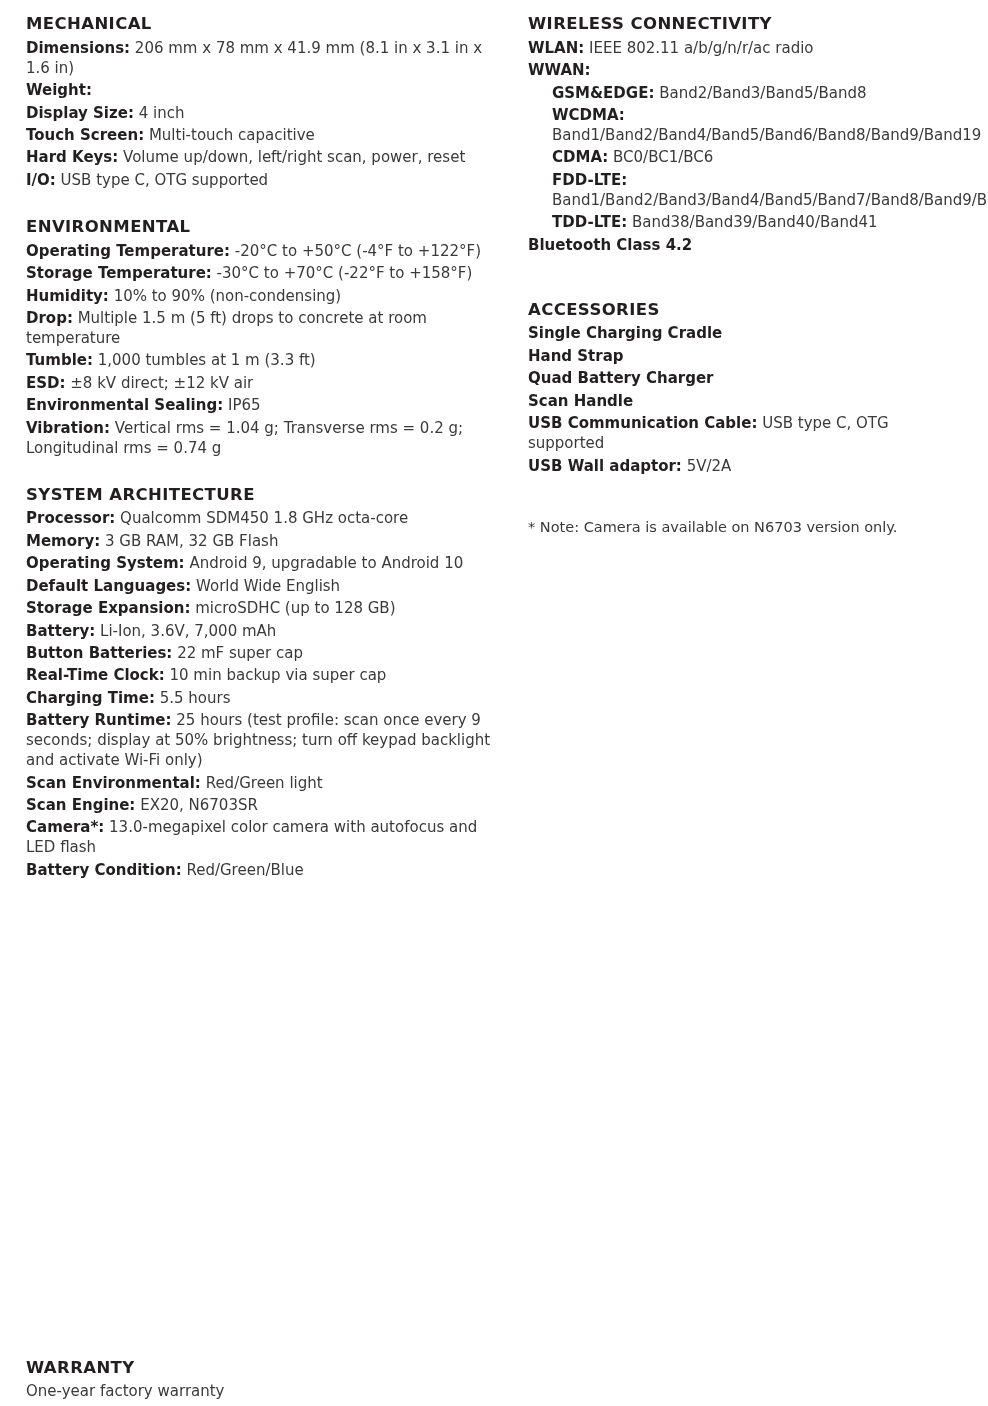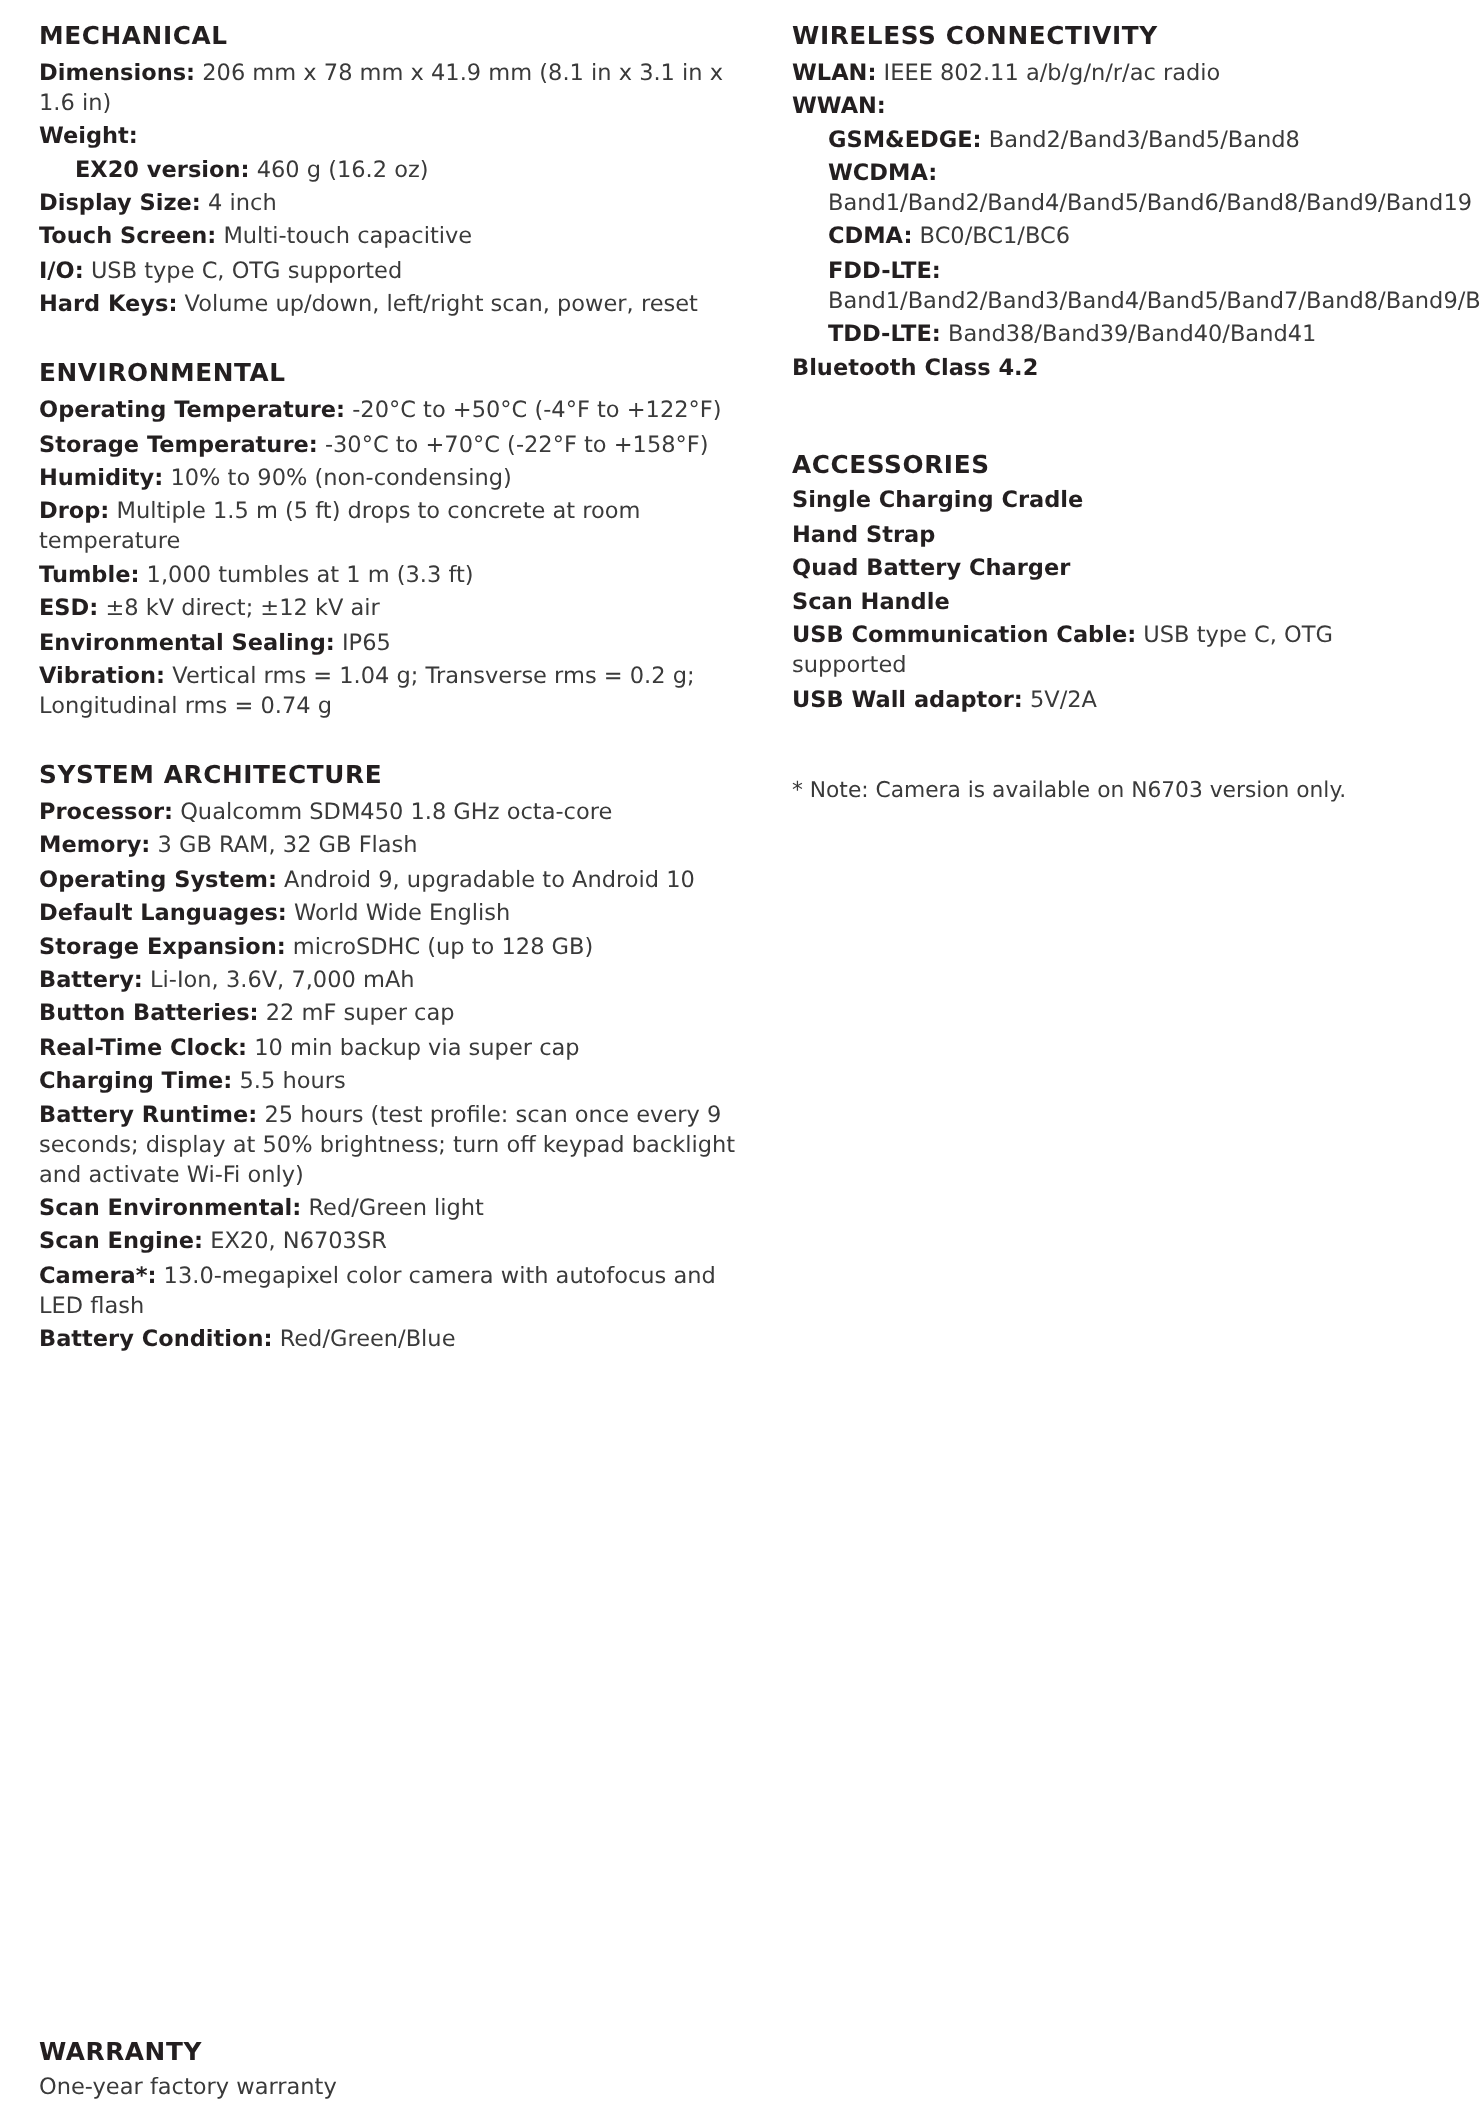--- a/index.html
+++ b/index.html
@@ -85,25 +85,24 @@
 
 <div class="page">
   <div class="cols">
 
     <div class="col-left">
 
       <div class="block">
         <h2 class="section">MECHANICAL</h2>
         <p class="spec"><span class="lbl">Dimensions:</span> <span>206 mm x 78 mm x 41.9 mm (8.1 in x 3.1 in x 1.6 in)</span></p>
         <p class="spec"><span class="lbl">Weight:</span></p>
-        <p class="spec indent"><span class="lbl">EX20 version:</span> <span>460 g (16.2 oz)</span></p>
         <p class="spec"><span class="lbl">Display Size:</span> <span>4 inch</span></p>
         <p class="spec"><span class="lbl">Touch Screen:</span> <span>Multi-touch capacitive</span></p>
+        <p class="spec"><span class="lbl">Hard Keys:</span> <span>Volume up/down, left/right scan, power, reset</span></p>
         <p class="spec"><span class="lbl">I/O:</span> <span>USB type C, OTG supported</span></p>
-        <p class="spec"><span class="lbl">Hard Keys:</span> <span>Volume up/down, left/right scan, power, reset</span></p>
       </div>
 
       <div class="block">
         <h2 class="section">ENVIRONMENTAL</h2>
         <p class="spec"><span class="lbl">Operating Temperature:</span> <span>-20°C to +50°C (-4°F to +122°F)</span></p>
         <p class="spec"><span class="lbl">Storage Temperature:</span> <span>-30°C to +70°C (-22°F to +158°F)</span></p>
         <p class="spec"><span class="lbl">Humidity:</span> <span>10% to 90% (non-condensing)</span></p>
         <p class="spec"><span class="lbl">Drop:</span> <span>Multiple 1.5 m (5 ft) drops to concrete at room temperature</span></p>
         <p class="spec"><span class="lbl">Tumble:</span> <span>1,000 tumbles at 1 m (3.3 ft)</span></p>
         <p class="spec"><span class="lbl">ESD:</span> <span>±8 kV direct; ±12 kV air</span></p>

